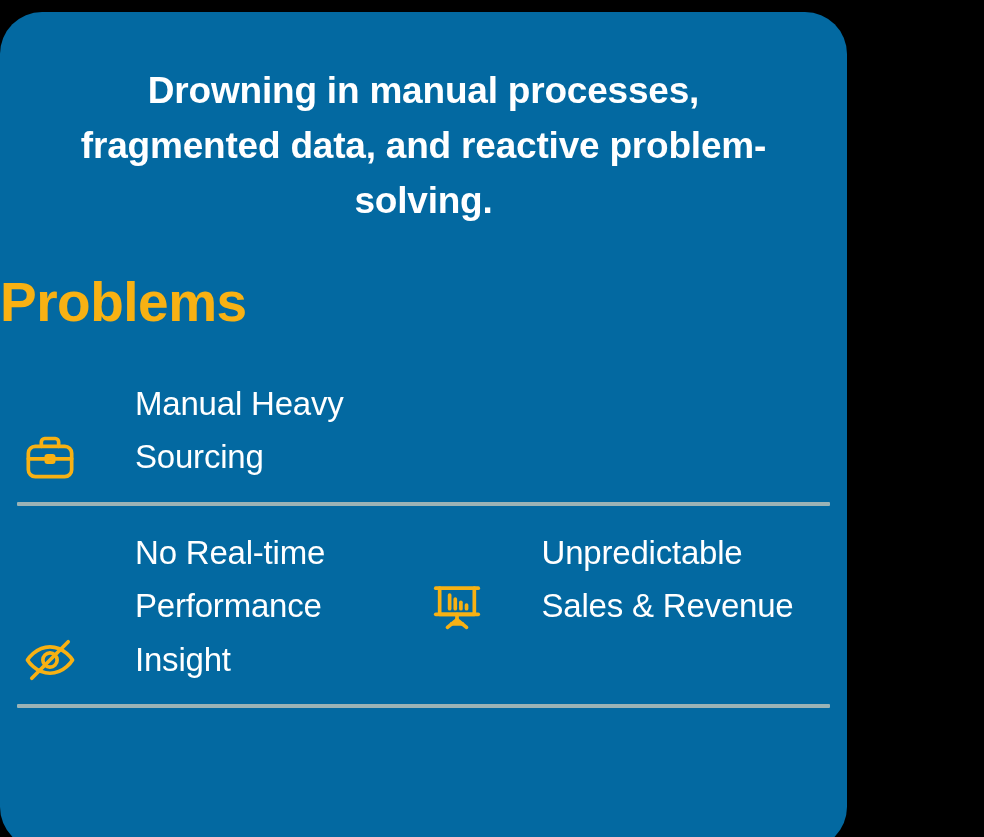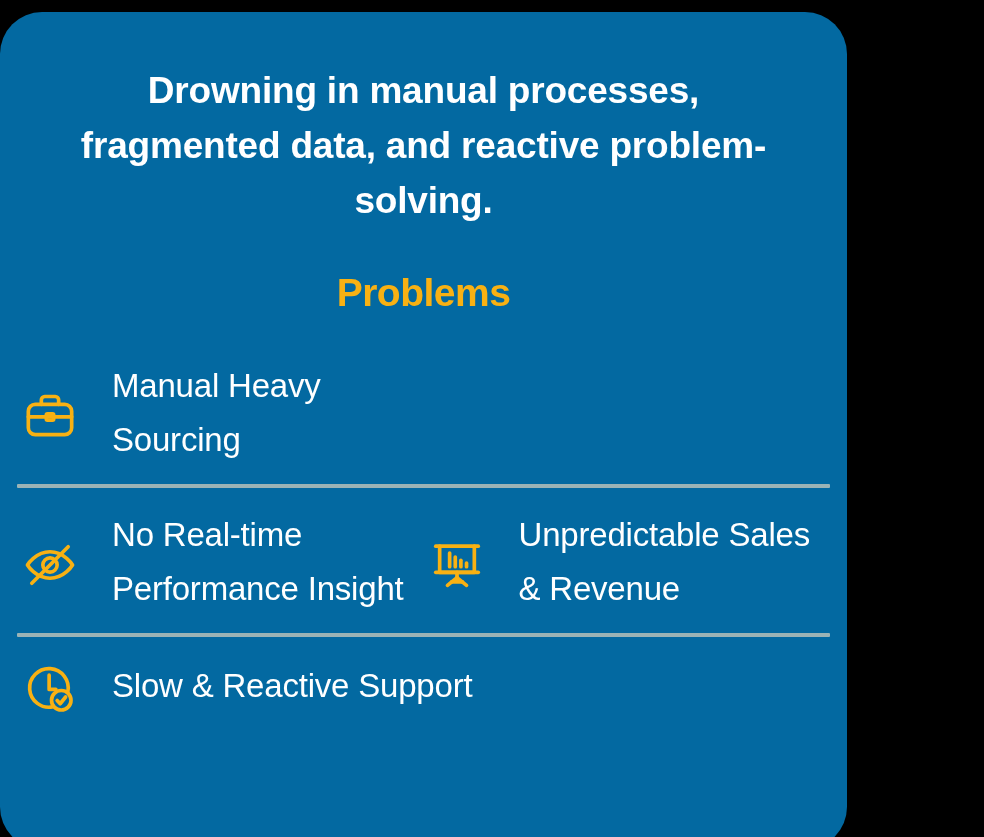--- a/index.html
+++ b/index.html
@@ -34,24 +34,23 @@
     line-height: 1.48;
     text-align: center;
     letter-spacing: -0.2px;
   }
 
   
   #section-title {
     margin: 0;
     padding: 44px 0 0 0;
     color: #f8b113;
-    font-size: 39px;
+    font-size: 55px;
     font-weight: bold;
     line-height: 1.1;
-    text-align: center;
     letter-spacing: -0.5px;
   }
 
   
   #problems {
     margin-top: 38px;
     padding: 0 17px;
     box-sizing: border-box;
   }
 
@@ -61,23 +60,24 @@
   }
   .prob-row.two-col > .prob-item {
     width: 50%;
   }
   .prob-row.one-col > .prob-item {
     width: 100%;
   }
 
   .prob-item {
     display: flex;
-    align-items: center;
+    align-items: flex-end;
     box-sizing: border-box;
     padding: 4px 0 4px 0;
+    gap: 23px;
   }
 
   .prob-icon {
     flex: 0 0 auto;
     width: 52px;
     height: 52px;
     margin-top: 8px;
     margin-left: 7px;
     margin-right: 36px;
     color: #f8b113;
@@ -170,30 +170,15 @@
             <path d="M16.4 12.8v-1.7"></path>
           </svg>
         </span>
         <span class="prob-label">Unpredictable Sales &amp; Revenue</span>
       </div>
 
     </div>
 
     <hr class="divider">
 
-    <div class="prob-row one-col" id="row3">
-
-      <div class="prob-item">
-        <span class="prob-icon">
-          <svg viewBox="0 0 24 24" fill="none" stroke="currentColor" stroke-width="1.7" stroke-linecap="round" stroke-linejoin="round">
-            <path d="M20.2 13.4A8.9 8.9 0 1 0 13.4 20.2"></path>
-            <path d="M11.6 5.6v6.6h3.1"></path>
-            <circle cx="17.2" cy="17.2" r="4.5"></circle>
-            <polyline points="15.3,17.3 16.7,18.8 19.2,15.7"></polyline>
-          </svg>
-        </span>
-        <span class="prob-label">Slow &amp; Reactive Support</span>
-      </div>
-
-    </div>
 
   </div>
 </div>
 
 </body></html>

